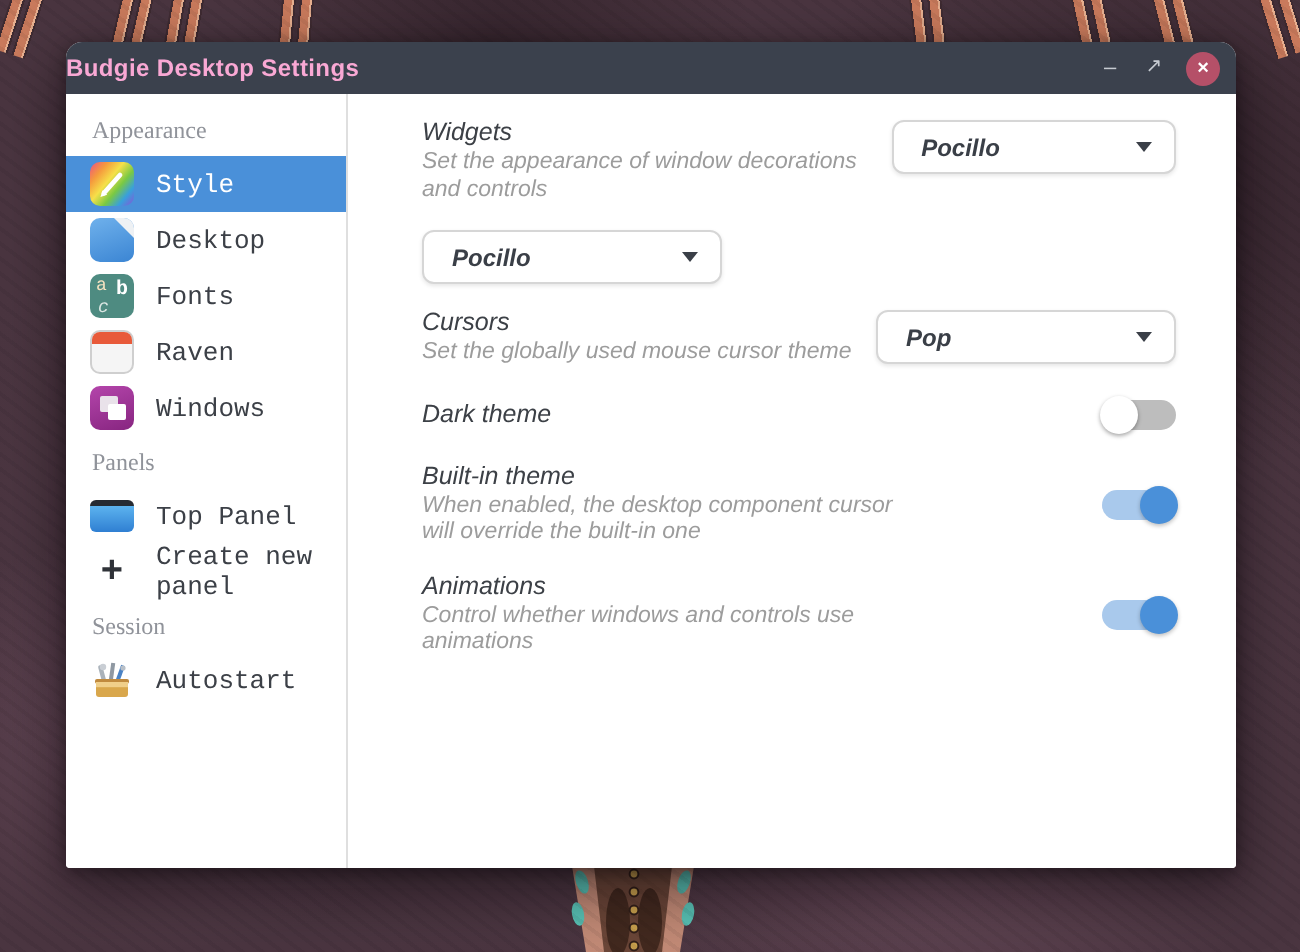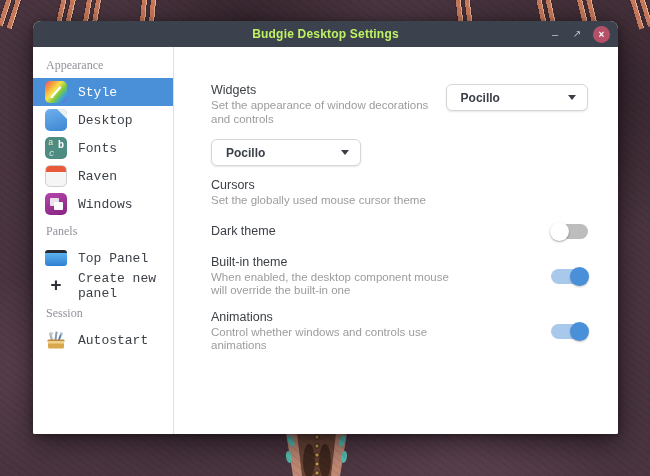--- a/index.html
+++ b/index.html
@@ -35,22 +35,22 @@
     position:absolute; left:33px; top:21px; width:585px; height:413px;
     border-radius:8px 8px 2px 2px; overflow:hidden; background:#fff;
     box-shadow:0 10px 30px rgba(8,4,8,.55), 0 2px 8px rgba(8,4,8,.35);
     display:flex; flex-direction:column;
   }
   .titlebar {
     flex:0 0 26px; background:#3b414d; position:relative;
     display:flex; align-items:center;
   }
   .title {
-    position:absolute; left:0; right:0; text-align:center;
-    color:#bef264; font-weight:bold; font-size:12px; letter-spacing:.2px;
+    position:absolute; left:0; right:0; text-align:left;
+    color:#f9a8d4; font-weight:bold; font-size:12px; letter-spacing:.2px;
   }
   .controls { margin-left:auto; display:flex; align-items:center; gap:10px; padding-right:8px; position:relative; }
   .tb-btn { color:#c6cad1; font-size:11px; line-height:1; width:12px; text-align:center; cursor:default; }
   .btn-max { font-size:10px; }
   .btn-close {
     width:17px; height:17px; border-radius:50%; background:#b55068;
     color:#fff; font-size:10px; font-weight:bold;
     display:flex; align-items:center; justify-content:center;
   }
 
@@ -98,21 +98,21 @@
   }
 
   .icon-panel {
     width:22px; height:16px; border-radius:3px; flex:0 0 22px;
     background:linear-gradient(#5cb3ef,#2f7fd2); border-top:3px solid #262b33;
   }
 
   .icon-plus { width:22px; text-align:center; font-size:19px; font-weight:bold; color:#2f3238; line-height:20px; flex:0 0 22px; }
 
   
-  .content { flex:1; padding:36px 30px 0 37px; background:#fff; }
+  .content { flex:1; padding:12px 30px 0 37px; background:#fff;font-style:italic; }
   .row { display:flex; justify-content:space-between; margin-bottom:12px; }
   .row.v-top { align-items:flex-start; }
   .row.v-center { align-items:center; }
   .row-title { font-size:12.5px; color:#3c4046; line-height:15px; }
   .row-desc  { font-size:11.5px; color:#9c9c9c; line-height:13.5px; max-width:250px; margin-top:1px; }
 
   .dropdown {
     width:150px; height:27px; background:#fff; border:1px solid #d6d6d6; border-radius:6px;
     box-shadow:0 1px 2px rgba(0,0,0,.10);
     display:flex; align-items:center; padding:0 11px 0 14px; margin-top:1px; cursor:default;
@@ -259,35 +259,39 @@
           <span class="dd-value">Pocillo</span>
           <span class="dd-arrow"></span>
         </div>
       </div>
 
       <div class="row v-top" style="margin-bottom:16px;">
         <div class="row-text">
           <div class="row-title">Cursors</div>
           <div class="row-desc">Set the globally used mouse cursor theme</div>
         </div>
+        <div class="dropdown">
+          <span class="dd-value">Pop</span>
+          <span class="dd-arrow"></span>
+        </div>
       </div>
 
       <div class="row v-center" style="margin-bottom:16px;">
         <div class="row-text">
           <div class="row-title">Dark theme</div>
         </div>
         <div class="switch off">
             <span class="knob"></span>
           </div>
       </div>
 
       <div class="row v-center">
         <div class="row-text">
           <div class="row-title">Built-in theme</div>
-          <div class="row-desc">When enabled, the desktop component mouse will override the built-in one</div>
+          <div class="row-desc">When enabled, the desktop component cursor will override the built-in one</div>
         </div>
         <div class="switch on">
             <span class="knob"></span>
           </div>
       </div>
 
       <div class="row v-center">
         <div class="row-text">
           <div class="row-title">Animations</div>
           <div class="row-desc">Control whether windows and controls use animations</div>

